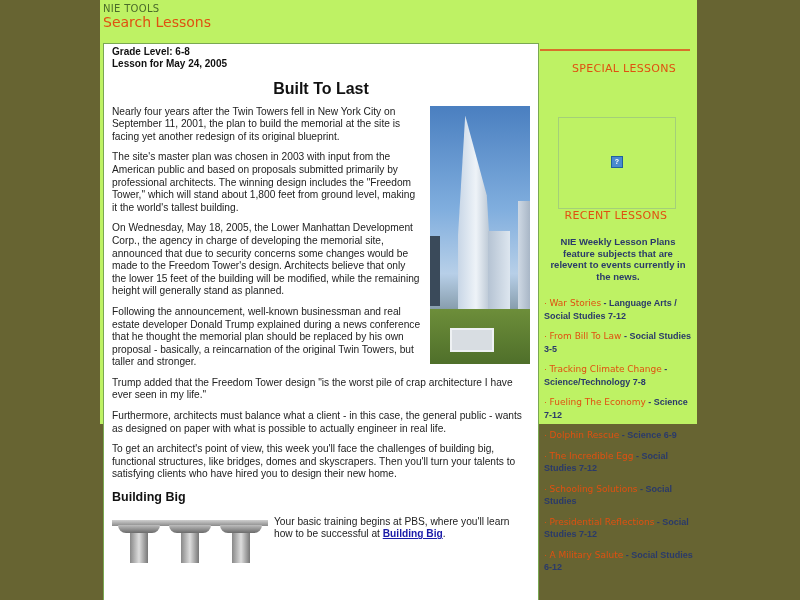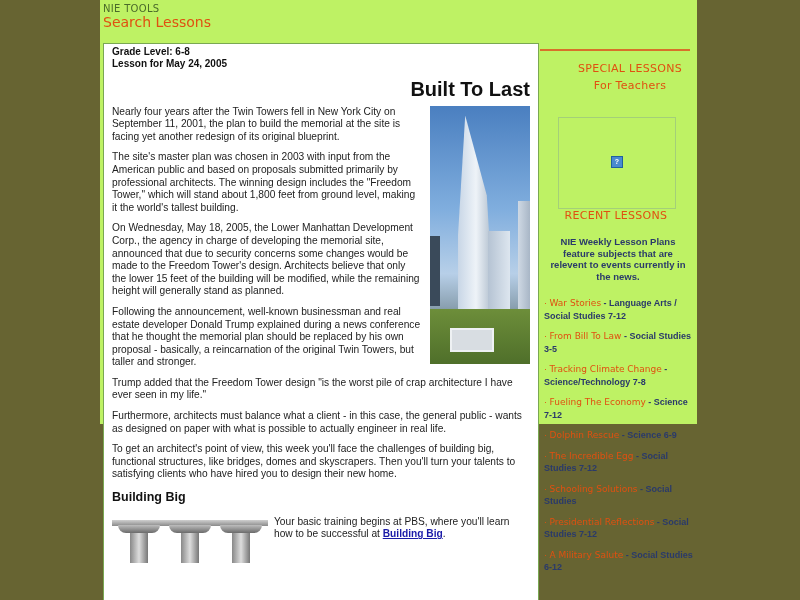--- a/index.html
+++ b/index.html
@@ -24,21 +24,21 @@
       line-height: 14px; text-decoration: none; display: block;
     }
     .main {
       position: absolute; left: 3px; top: 43px; width: 436px; height: 570px;
       background: #ffffff; border: 1px solid #7aa852; box-sizing: border-box;
       padding: 2px 8px 0 8px; color: #222;
       font-size: 10.2px; line-height: 12.6px;
     }
     .meta { font-weight: bold; font-size: 10px; line-height: 11.5px; color: #111; }
     h1 {
-      font-size: 20px; text-align: right; margin: 14px 0 10px 0; font-weight: bold; color: #111;
+      font-size: 16px; text-align: center; margin: 14px 0 10px 0; font-weight: bold; color: #111;
     }
     p { margin: 0 0 8px 0; }
     .photo {
       float: right; width: 100px; height: 258px; margin: 0 0 4px 8px;
       background: linear-gradient(180deg, #4a7fc0 0%, #80aede 40%, #b7cfe8 65%, #8aa0b0 78%, #56743a 86%, #7a9a4a 100%);
       position: relative; overflow: hidden;
     }
     .tower {
       position: absolute; left: 28px; top: 10px; width: 36px; height: 200px;
       background: linear-gradient(90deg, #c8d6e6, #eef3f8, #a9b8c8);
@@ -86,21 +86,21 @@
 
     .side {
       position: absolute; left: 440px; top: 43px; width: 155px; height: 557px;
       text-align: center;
     }
     .side .rule { position: absolute; left: 0; top: 6px; width: 150px; height: 2px; background: #d8702a; }
     .side .h {
       font-family: "DejaVu Sans", sans-serif; color: #e05010; font-size: 11px;
       letter-spacing: 0.3px; line-height: 17px;
     }
-    .special { position: absolute; left: 14px; top: 17px; width: 152px; text-align: center; }
+    .special { position: absolute; left: 8px; top: 17px; width: 152px; text-align: center; }
     .sl-box {
       position: absolute; left: 18px; top: 74px; width: 116px; height: 90px;
       border: 1px solid #a4d078;
     }
     .sl-box .qicon {
       position: absolute; left: 52px; top: 38px; width: 10px; height: 10px;
       background: #4a8ad0; border: 1px solid #2060a0; color: #fff; font-size: 7px; line-height: 10px;
       text-align: center; font-weight: bold;
     }
     .recent { position: absolute; left: 0; top: 164px; width: 152px; }
@@ -167,21 +167,20 @@
       <div class="bb-text">
         <span>Your basic training begins at PBS, where you'll learn how to be successful at </span><a class="link" href="#">Building Big</a><span>.</span>
       </div>
     </div>
   </div>
 
   <div class="side">
     <div class="rule"></div>
     <div class="special">
       <div class="h">SPECIAL LESSONS</div>
-      <div class="h">For Teachers</div>
     </div>
     <div class="sl-box">
       <div class="qicon">?</div>
     </div>
     <div class="recent h">RECENT LESSONS</div>
     <div class="desc">NIE Weekly Lesson Plans feature subjects that are relevent to events currently in the news.</div>
 
     <div class="lessons">
       <div class="lesson"><span class="dot">·</span> <a class="title" href="#">War Stories</a><span class="subj"> - </span><span class="subj">Language Arts / Social Studies 7-12</span></div>
       <div class="lesson"><span class="dot">·</span> <a class="title" href="#">From Bill To Law</a><span class="subj"> - </span><span class="subj">Social Studies 3-5</span></div>

